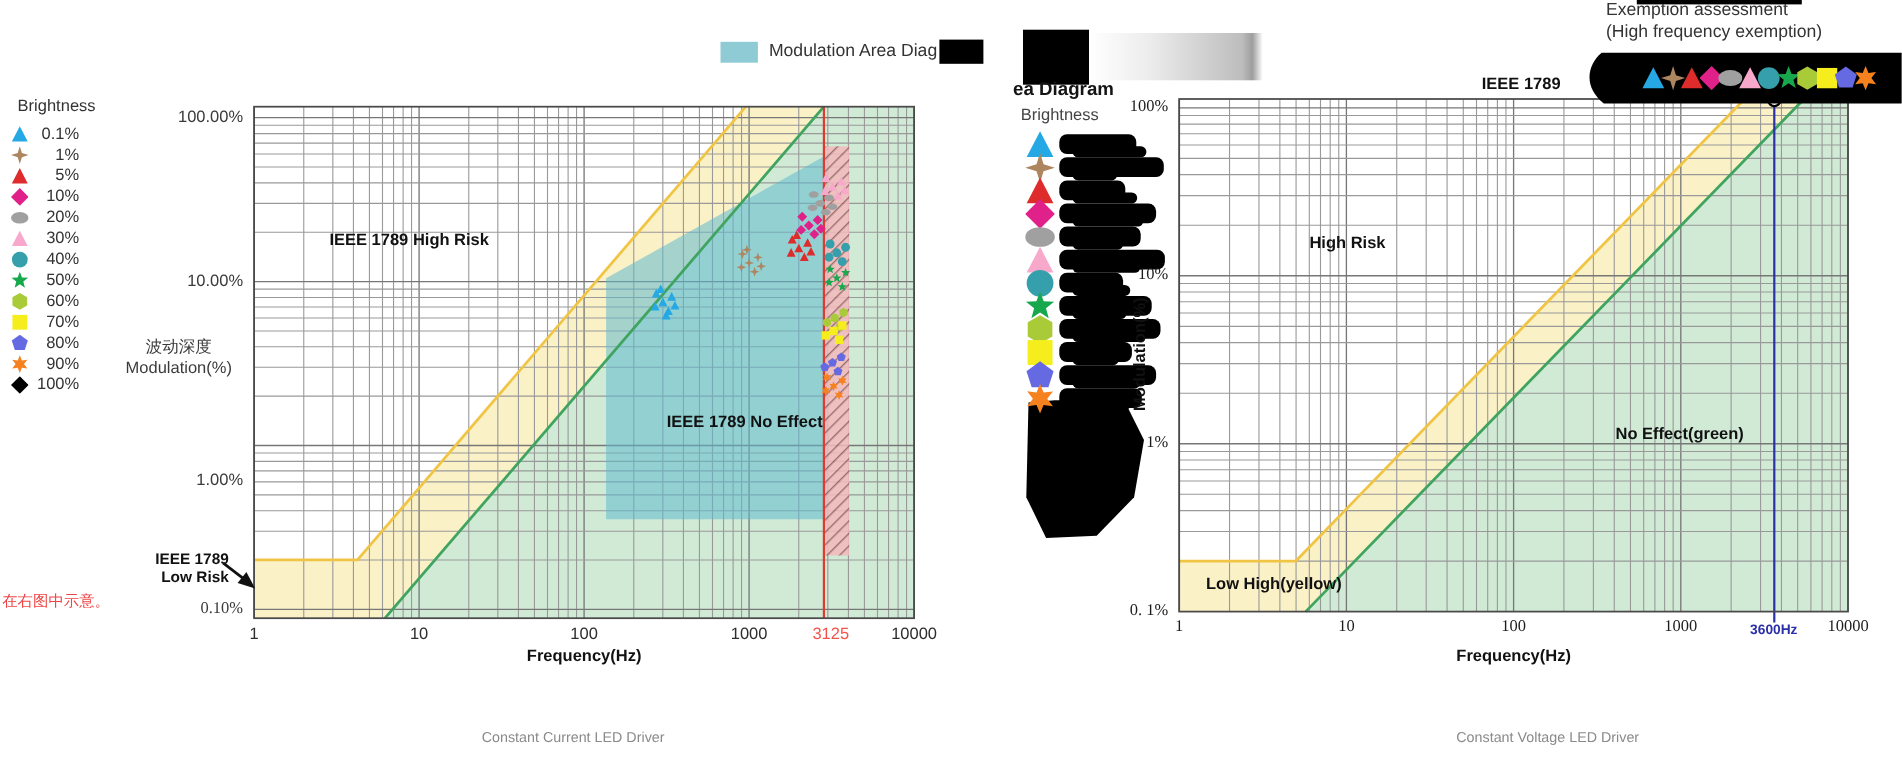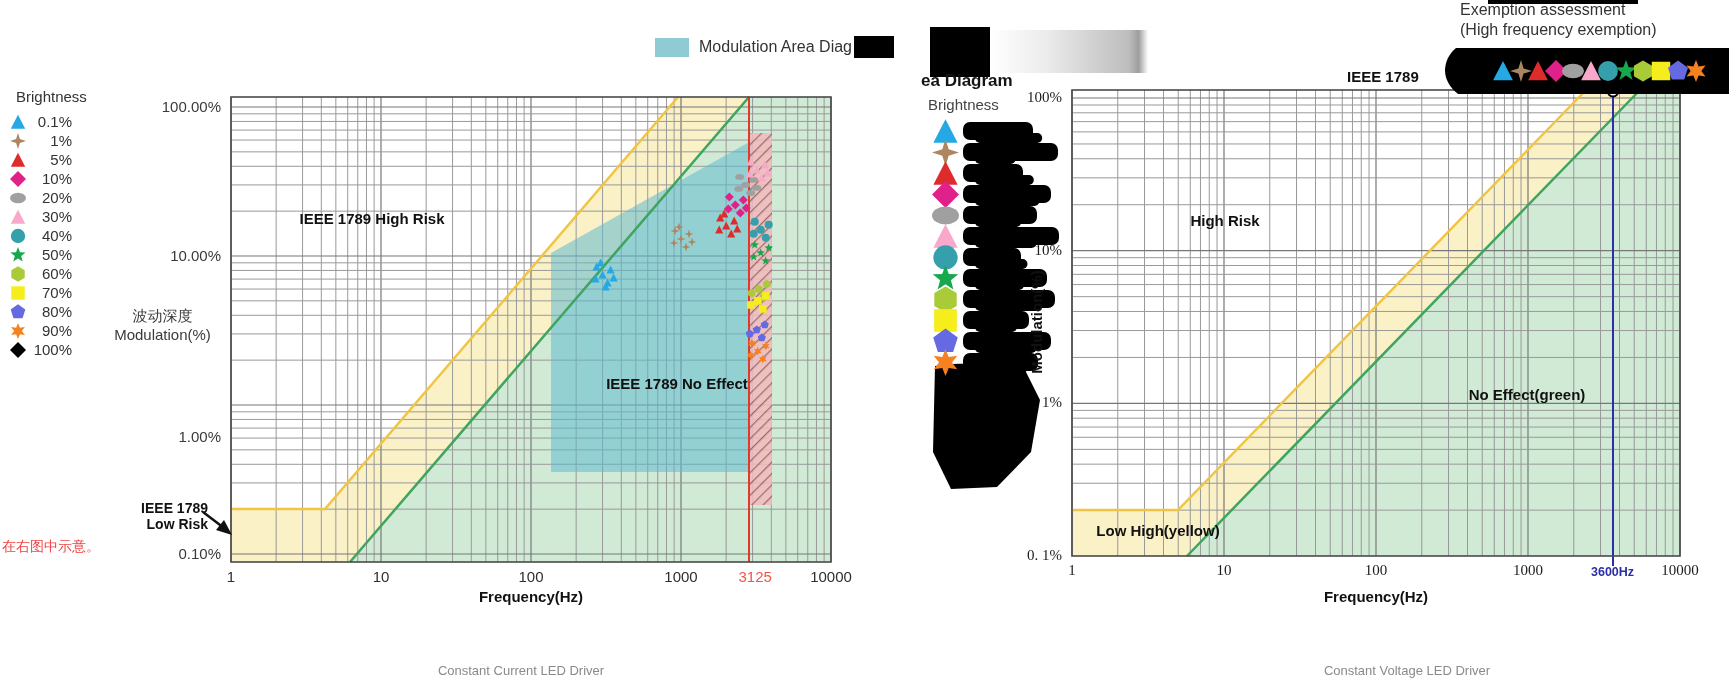--- a/index.html
+++ b/index.html
@@ -561,21 +561,21 @@
   <div id="ticksL">
       <span class="abs ctr tickx" style="left: 231px; top: 568px; font-size: 15px;">1</span>
       <span class="abs ctr tickx" style="left: 381px; top: 568px; font-size: 15px;">10</span>
       <span class="abs ctr tickx" style="left: 531px; top: 568px; font-size: 15px;">100</span>
       <span class="abs ctr tickx" style="left: 681px; top: 568px; font-size: 15px;">1000</span>
       <span class="abs ctr tickx" style="left: 755.228px; top: 568px; color: rgb(242, 84, 75); font-size: 15px;">3125</span>
       <span class="abs ctr tickx" style="left: 831px; top: 568px; font-size: 15px;">10000</span>
       <span class="abs ticky" style="left: 139px; width: 82px; text-align: right; top: 98px; font-size: 15px;">100.00%</span>
       <span class="abs ticky" style="left: 139px; width: 82px; text-align: right; top: 247px; font-size: 15px;">10.00%</span>
       <span class="abs ticky" style="left: 139px; width: 82px; text-align: right; top: 396px; font-size: 15px; margin-top: 32px;">1.00%</span>
-      <span class="abs ticky" style="left: 139px; width: 82px; text-align: right; top: 545px; font-size: 15px;">0.10%</span>
+      <span class="abs ticky" style="left: 139px; width: 82px; text-align: right; top: 545px; font-size: 15px; font-family: Liberation Serif, serif;">0.10%</span>
     </div>
 
   <div class="abs blackbox" style="left:930px;top:27px;width:60px;height:50px;"></div>
   <div class="abs gradbar" style="left:990px;top:30px;width:158px;height:43px;"></div>
   <div class="abs bold" style="left:921px;top:71px;font-size:17px;color:#141414;">ea Diagram</div>
   <div class="abs" style="left:928px;top:96px;font-size:15px;color:#444;">Brightness</div>
   <div id="glitchMarkers">
       <svg width="27" height="27" viewBox="0 0 27 27" class="abs" style="left: 932px; top: 118px;">
         <g>
           <polygon points="13.5,1.35 25.65,24.84 1.35,24.84" fill="#25A8E3"></polygon>

